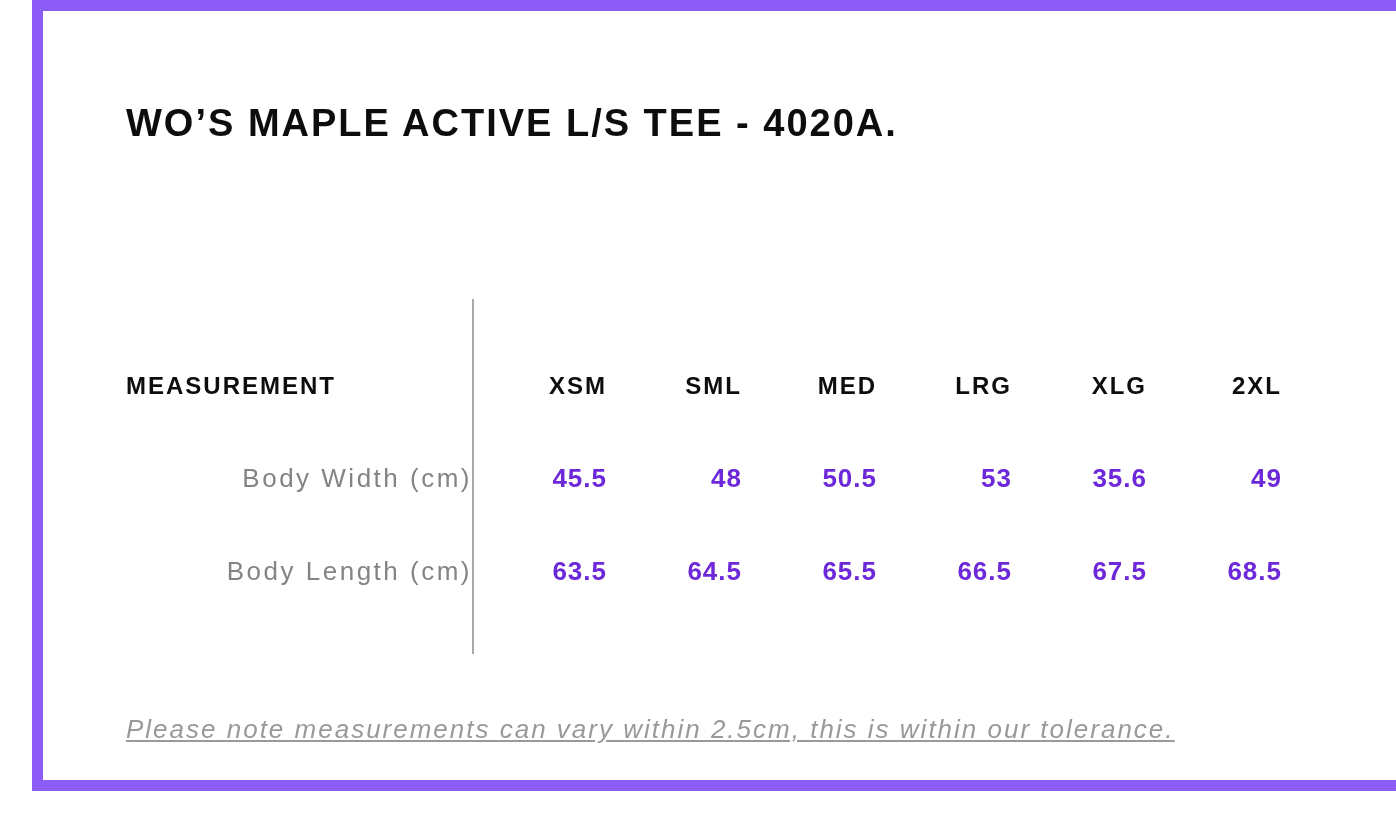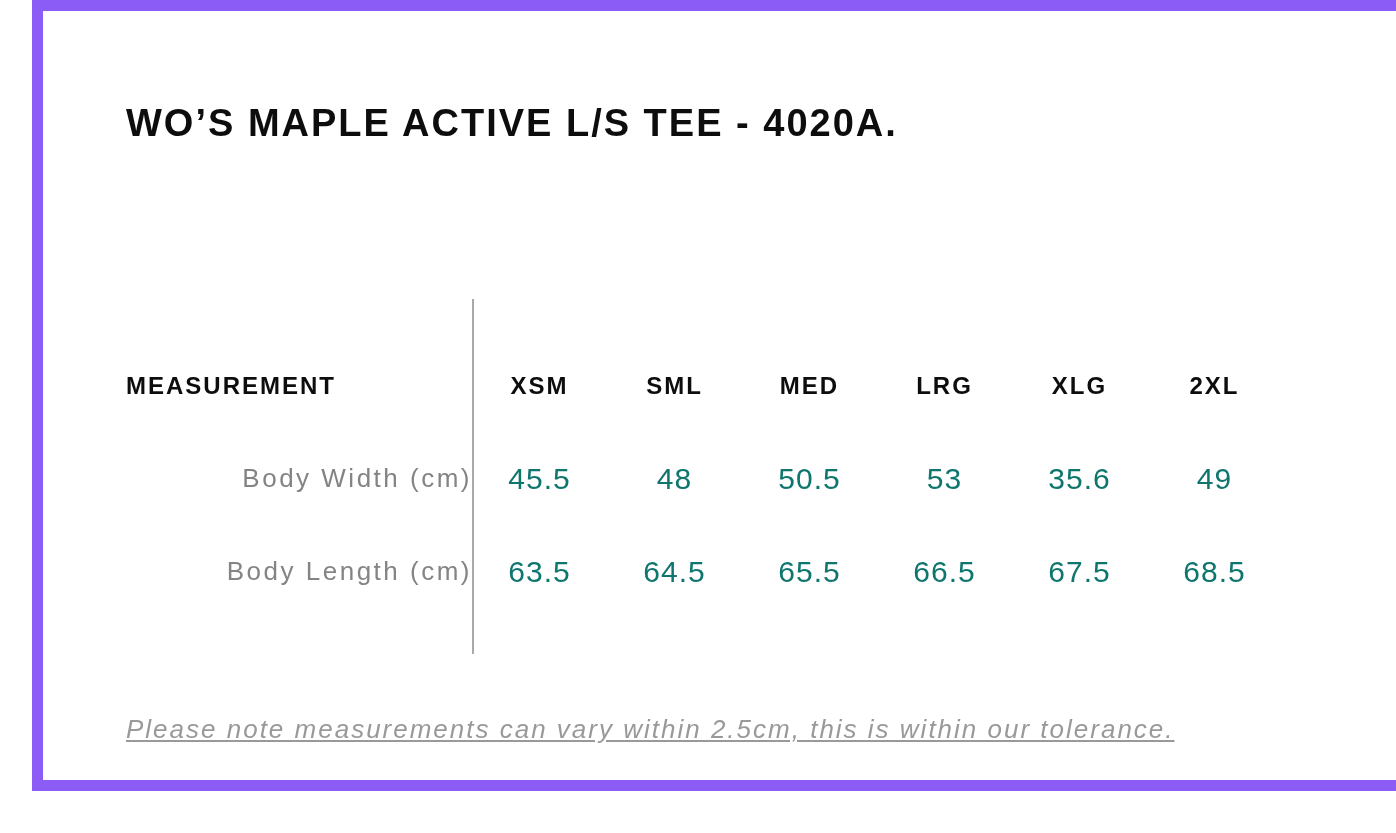--- a/index.html
+++ b/index.html
@@ -49,44 +49,44 @@
     align-items: center;
     height: 93px;
   }
   .label-cell {
     width: 346px;
     flex: 0 0 346px;
   }
   .value-cell {
     width: 135px;
     flex: 0 0 135px;
-    text-align: center;
+    text-align: right;
   }
   .value-cell:first-of-type {
     margin-left: 50px;
   }
   .header-row .label-cell,
   .header-row .value-cell {
     font-size: 24px;
     font-weight: 700;
     letter-spacing: 2px;
     color: #0d0d0d;
   }
   .data-row .label-cell {
     font-size: 26px;
     font-weight: 400;
     letter-spacing: 2.5px;
     color: #848484;
     text-align: right;
   }
   .data-row .value-cell {
-    font-size: 30px;
-    font-weight: 400;
+    font-size: 26px;
+    font-weight: 700;
     letter-spacing: 1px;
-    color: #0f766e;
+    color: #6d28d9;
   }
   .note {
     position: absolute;
     left: 83px;
     top: 703px;
     margin: 0;
     font-size: 26px;
     font-style: italic;
     letter-spacing: 2px;
     color: #999999;

